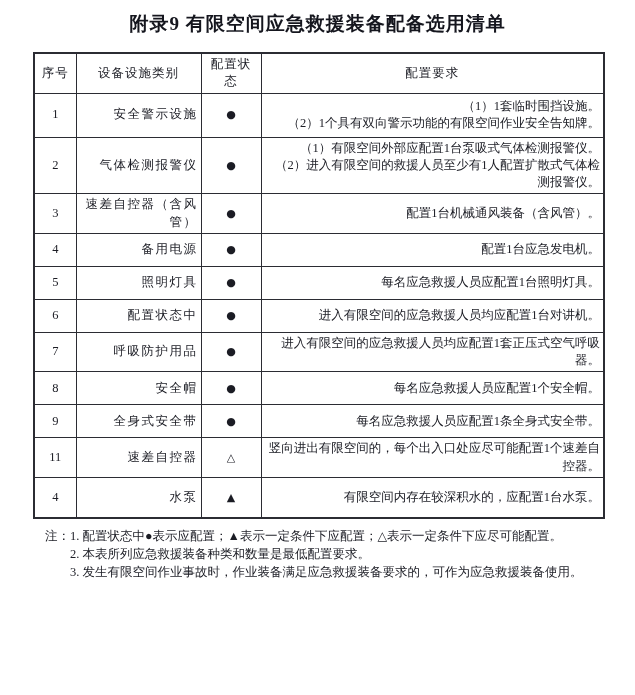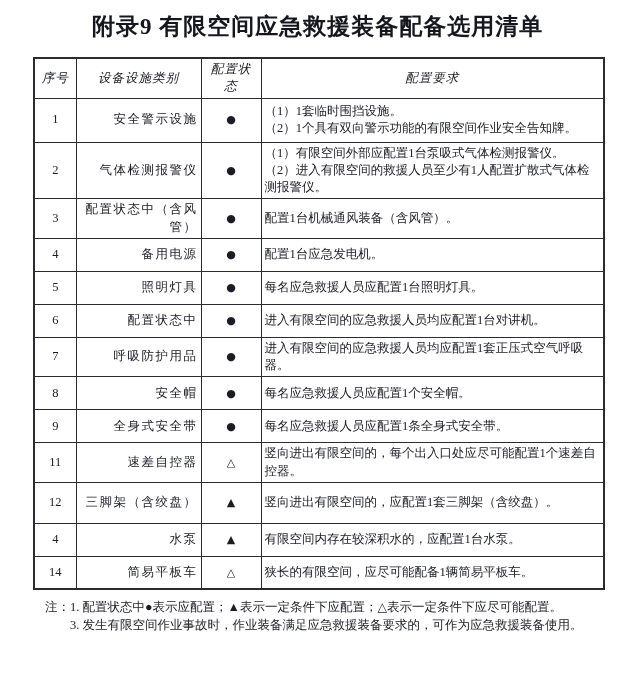--- a/index.html
+++ b/index.html
@@ -8,21 +8,21 @@
     background: #ffffff;
     font-family: "Liberation Serif", "DejaVu Serif", serif;
     color: #1b1c24;
     overflow: hidden;
   }
   .page { width: 635px; height: 695px; position: relative; }
 
   .doc-title {
     margin-top: 11px;
     text-align: center;
-    font-size: 23px;
+    font-size: 19px;
     font-weight: bold;
     letter-spacing: 1px;
     color: #15161e;
   }
 
   table.equip {
     margin: 15px 0 0 33px;
     width: 570px;
     border-collapse: collapse;
     table-layout: fixed;
@@ -33,37 +33,37 @@
     border: 1px solid #2b2c33;
     vertical-align: middle;
     padding: 2px 3px;
     line-height: 1.38;
   }
   col.c-no   { width: 42px; }
   col.c-cat  { width: 125px; }
   col.c-stat { width: 60px; }
   col.c-req  { width: 343px; }
 
-  thead tr { height: 35px; font-style: italic; }
+  thead tr { height: 35px; }
   thead th {
     font-weight: normal;
     text-align: center;
     letter-spacing: 1px;
   }
 
   tbody tr { height: 33px; }
   tbody tr:nth-child(1)  { height: 44px; }
   tbody tr:nth-child(2)  { height: 56px; }
   tbody tr:nth-child(11) { height: 41px; }
 
   td.no-cell   { text-align: center; }
   td.cat-cell  { text-align: right; letter-spacing: 1.5px; }
   td.stat-cell { text-align: center; font-size: 11px; font-family: "DejaVu Sans", sans-serif; }
   td.req-cell  { text-align: left; }
-  .req-line    { text-align: left; }
+  .req-line    { text-align: right; }
 
   .notes {
     margin: 8px 0 0 45px;
     width: 560px;
     font-size: 12.5px;
     display: flex;
     line-height: 1.44;
     color: #1b1c24;
   }
   .notes-label { white-space: nowrap; }
@@ -108,21 +108,21 @@
       <td class="cat-cell">气体检测报警仪</td>
       <td class="stat-cell">●</td>
       <td class="req-cell">
             <div class="req-line">（1）有限空间外部应配置1台泵吸式气体检测报警仪。</div>
             <div class="req-line">（2）进入有限空间的救援人员至少有1人配置扩散式气体检测报警仪。</div>
           </td>
     </tr>
 
     <tr>
       <td class="no-cell">3</td>
-      <td class="cat-cell">配置状态中（含风管）</td>
+      <td class="cat-cell">速差自控器（含风管）</td>
       <td class="stat-cell">●</td>
       <td class="req-cell">
             <div class="req-line">配置1台机械通风装备（含风管）。</div>
           </td>
     </tr>
 
     <tr>
       <td class="no-cell">4</td>
       <td class="cat-cell">备用电源</td>
       <td class="stat-cell">●</td>
@@ -179,51 +179,36 @@
 
     <tr>
       <td class="no-cell">11</td>
       <td class="cat-cell">速差自控器</td>
       <td class="stat-cell">△</td>
       <td class="req-cell">
             <div class="req-line">竖向进出有限空间的，每个出入口处应尽可能配置1个速差自控器。</div>
           </td>
     </tr>
 
-    <tr>
-      <td class="no-cell">12</td>
-      <td class="cat-cell">三脚架（含绞盘）</td>
-      <td class="stat-cell">▲</td>
-      <td class="req-cell">
-            <div class="req-line">竖向进出有限空间的，应配置1套三脚架（含绞盘）。</div>
-          </td>
-    </tr>
 
     <tr>
       <td class="no-cell">4</td>
       <td class="cat-cell">水泵</td>
       <td class="stat-cell">▲</td>
       <td class="req-cell">
             <div class="req-line">有限空间内存在较深积水的，应配置1台水泵。</div>
           </td>
     </tr>
 
-    <tr>
-      <td class="no-cell">14</td>
-      <td class="cat-cell">简易平板车</td>
-      <td class="stat-cell">△</td>
-      <td class="req-cell">
-            <div class="req-line">狭长的有限空间，应尽可能配备1辆简易平板车。</div>
-          </td>
-    </tr>
 
   </tbody>
   </table>
 
   <div class="notes">
     <span class="notes-label">注：</span>
     <div class="notes-items">
         <div class="note-item">1. 配置状态中●表示应配置；▲表示一定条件下应配置；△表示一定条件下应尽可能配置。</div>
+        <div class="note-item">2. 本表所列应急救援装备种类和数量是最低配置要求。</div>
         <div class="note-item">3. 发生有限空间作业事故时，作业装备满足应急救援装备要求的，可作为应急救援装备使用。</div>
       </div>
   </div>
 
 </div>
 
 </body></html>

